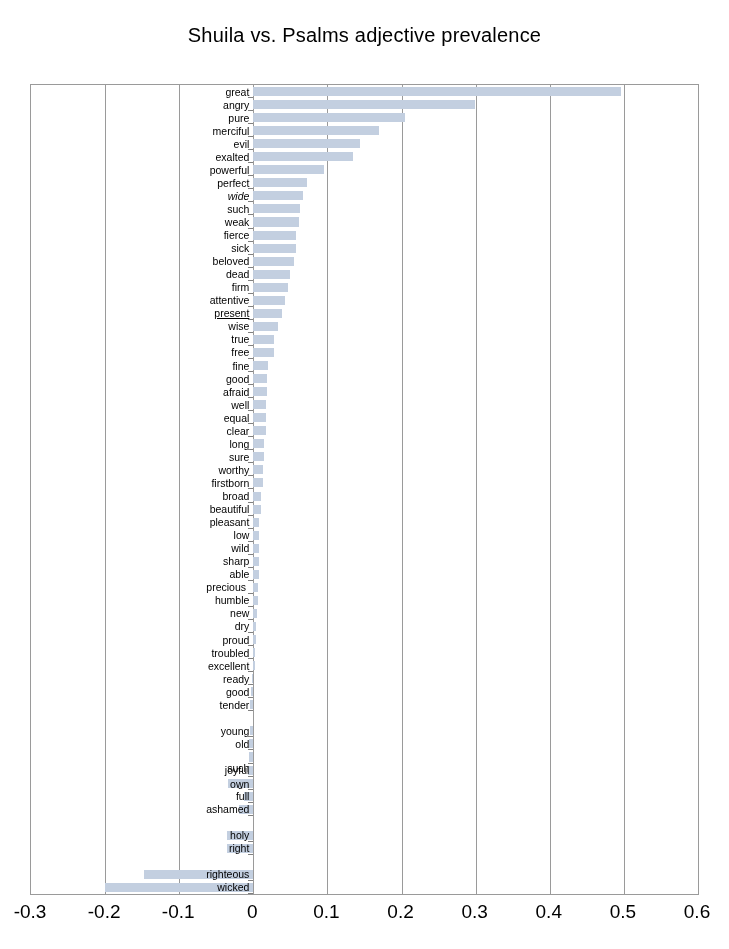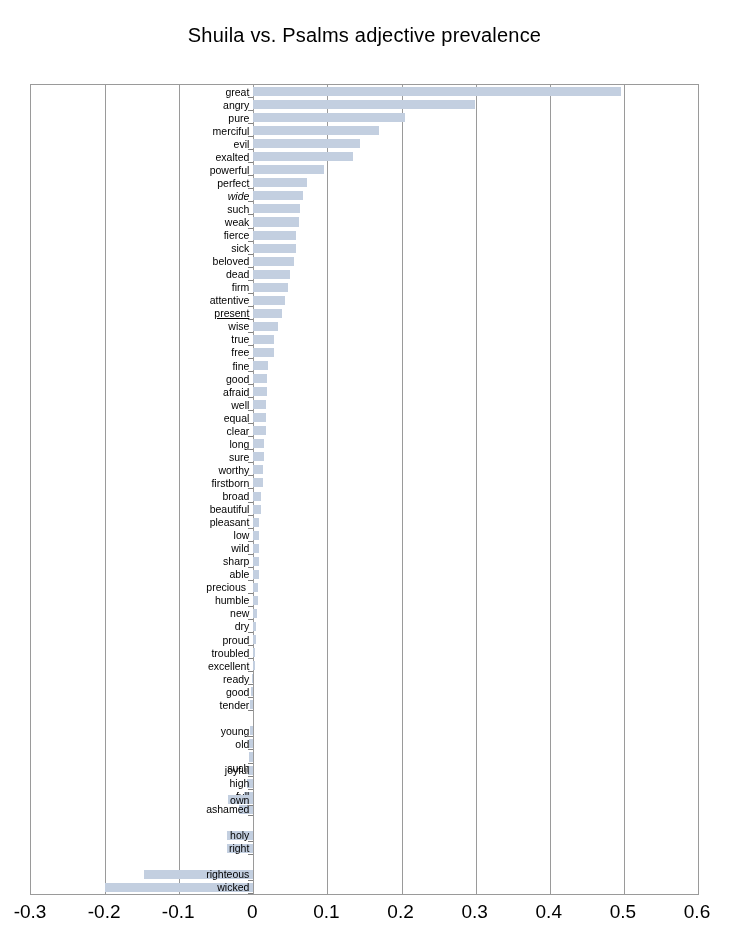--- a/index.html
+++ b/index.html
@@ -352,21 +352,21 @@
       <div class="bar-row" style="top: 704.613px; height: 13.0484px;">
         <div class="bar" style="left: 213.44px; width: 8.89333px; height: 9.04839px; top: 2px; background: rgb(195, 207, 224);"></div>
         <div class="tick-mark" style="left: 217.333px; top: 12.0484px;"></div>
         <div class="cat-label" style="right: 448.667px; top: 1.52419px;">full</div>
       </div>
       <div class="bar-row" style="top: 717.661px; height: 13.0484px;">
         <div class="bar" style="left: 207.511px; width: 14.8222px; height: 9.04839px; top: 2px; background: rgb(195, 207, 224);"></div>
         <div class="tick-mark" style="left: 217.333px; top: 12.0484px;"></div>
         <div class="cat-label" style="right: 448.667px; top: 1.52419px;">ashamed</div>
       </div>
-      <div class="bar-row" style="top: 708px; height: 13.0484px;">
+      <div class="bar-row" style="top: 692px; height: 13.0484px;">
         <div class="bar" style="left: 197.136px; width: 25.1978px; height: 9.04839px; top: 2px; background: rgb(195, 207, 224);"></div>
         <div class="tick-mark" style="left: 217.333px; top: 12.0484px;"></div>
         <div class="cat-label" style="right: 448.667px; top: 1.52419px;">own</div>
       </div>
       <div class="bar-row" style="top: 743.758px; height: 13.0484px;">
         <div class="bar" style="left: 196.394px; width: 25.9389px; height: 9.04839px; top: 2px; background: rgb(195, 207, 224);"></div>
         <div class="tick-mark" style="left: 217.333px; top: 12.0484px;"></div>
         <div class="cat-label" style="right: 448.667px; top: 1.52419px;">holy</div>
       </div>
       <div class="bar-row" style="top: 756.806px; height: 13.0484px;">

